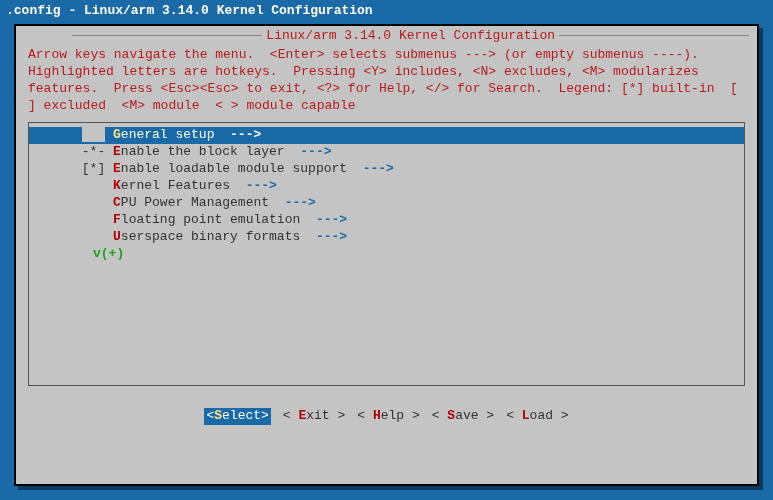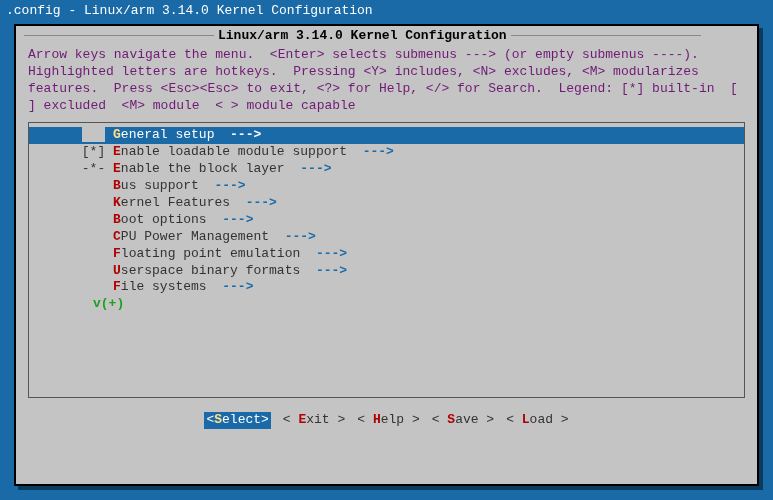--- a/index.html
+++ b/index.html
@@ -1,23 +1,23 @@
 <!DOCTYPE html>
 <html><head>
 <meta charset="utf-8">
 <style>
 html,body{margin:0;padding:0;height:100%;background:#000;font-family:"Courier New",monospace;font-size:13px;line-height:1.3}
 .desktop{background:#1a6aa8;width:773px;height:500px;position:relative;overflow:hidden}
-.titlebar{background:#1a6aa8;color:#fff;padding:3px 6px;font-weight:normal}
+.titlebar{background:#1a6aa8;color:#fff;padding:3px 6px;font-weight:bold}
 .win-outer{position:absolute;left:14px;right:14px;top:24px;bottom:14px;background:#c4c4c4;border:2px solid #000;box-shadow:4px 4px 0 #0a3a5e}
 .win-inner{position:absolute;left:4px;right:4px;top:4px;bottom:4px}
-.main-title{color:#000000;text-align:left;font-weight:bold;position:relative;top:-2px}
+.main-title{color:#b91c1c;text-align:right;font-weight:normal;position:relative;top:-2px}
 .main-title .line{display:inline-block;border-top:1px solid #888;vertical-align:middle;width:190px;margin:0 4px}
-.help-text{color:#701a75;padding:0 8px 6px 8px;white-space:pre-wrap}
-.menu-box{border:1px solid #555;margin:2px 8px 8px 8px;padding:4px 0 16px 0;height:254px;overflow:hidden}
+.help-text{color:#b91c1c;padding:0 8px 6px 8px;white-space:pre-wrap}
+.menu-box{border:1px solid #555;margin:2px 8px 16px 8px;padding:4px 0 4px 0;height:254px;overflow:hidden}
 .menu-row{white-space:pre;color:#333;padding:0 6px}
 .menu-row .sel{background:#c4c4c4}
 .menu-row .hot{color:#b00000;font-weight:bold}
 .menu-row .arrow{color:#1a6aa8;font-weight:bold}
 .menu-row.selected{background:#1a6aa8;color:#fff}
 .menu-row.selected .hot{color:#ffe08a}
 .menu-row.selected .arrow{color:#fff}
 .menu-row.selected .lb{background:#c4c4c4;color:#1a6aa8}
 .indicator{color:#1fa01f;font-weight:bold;padding-left:64px}
 .btn-row{text-align:center;padding:6px 0 4px 0}
@@ -34,28 +34,25 @@
 
   <div class="win-outer">
     <div class="win-inner">
       <div class="main-title">
         <span class="line"></span><span>Linux/arm 3.14.0 Kernel Configuration</span><span class="line"></span>
       </div>
       <div class="help-text">Arrow keys navigate the menu.  &lt;Enter&gt; selects submenus ---&gt; (or empty submenus ----).  Highlighted letters are hotkeys.  Pressing &lt;Y&gt; includes, &lt;N&gt; excludes, &lt;M&gt; modularizes features.  Press &lt;Esc&gt;&lt;Esc&gt; to exit, &lt;?&gt; for Help, &lt;/&gt; for Search.  Legend: [*] built-in  [ ] excluded  &lt;M&gt; module  &lt; &gt; module capable</div>
 
       <div class="menu-box" id="menu-box">
           <div class="menu-row selected">      <span class="lb">   </span> <span class="hot">G</span>eneral setup  <span class="arrow">---&gt;</span></div>
+          <div class="menu-row">      <span class="sel">-*-</span> <span class="hot">E</span>nable the block layer  <span class="arrow">---&gt;</span></div>
           <div class="menu-row">      <span class="sel">[*]</span> <span class="hot">E</span>nable loadable module support  <span class="arrow">---&gt;</span></div>
-          <div class="menu-row">      <span class="sel">-*-</span> <span class="hot">E</span>nable the block layer  <span class="arrow">---&gt;</span></div>
-          <div class="menu-row">      <span class="sel">   </span> <span class="hot">B</span>us support  <span class="arrow">---&gt;</span></div>
           <div class="menu-row">      <span class="sel">   </span> <span class="hot">K</span>ernel Features  <span class="arrow">---&gt;</span></div>
-          <div class="menu-row">      <span class="sel">   </span> <span class="hot">B</span>oot options  <span class="arrow">---&gt;</span></div>
           <div class="menu-row">      <span class="sel">   </span> <span class="hot">C</span>PU Power Management  <span class="arrow">---&gt;</span></div>
           <div class="menu-row">      <span class="sel">   </span> <span class="hot">F</span>loating point emulation  <span class="arrow">---&gt;</span></div>
           <div class="menu-row">      <span class="sel">   </span> <span class="hot">U</span>serspace binary formats  <span class="arrow">---&gt;</span></div>
-          <div class="menu-row">      <span class="sel">   </span> <span class="hot">F</span>ile systems  <span class="arrow">---&gt;</span></div>
           <div class="indicator">v(+)</div>
         </div>
 
       <div class="btn-row" id="btn-row"><span class="btn selected">&lt;<span class="hot">S</span>elect&gt;</span><span class="btn">&lt; <span class="hot">E</span>xit &gt;</span><span class="btn">&lt; <span class="hot">H</span>elp &gt;</span><span class="btn">&lt; <span class="hot">S</span>ave &gt;</span><span class="btn">&lt; <span class="hot">L</span>oad &gt;</span></div>
     </div>
   </div>
 </div>
 
 </body></html>

